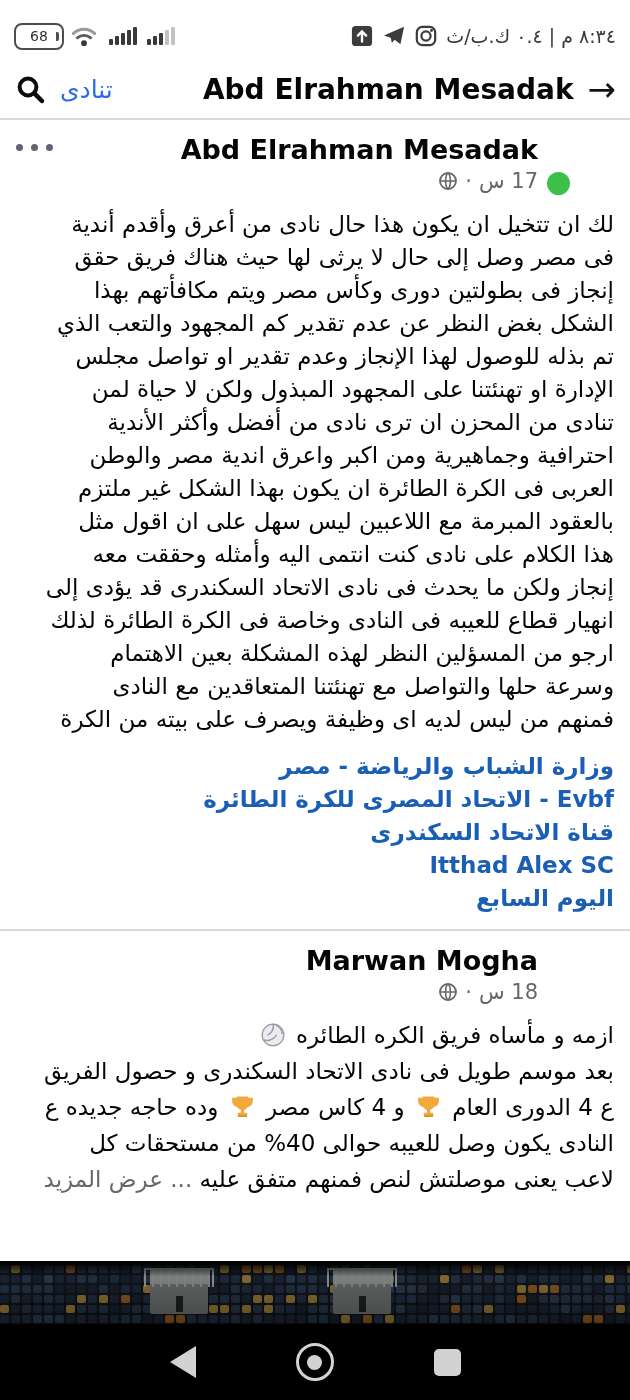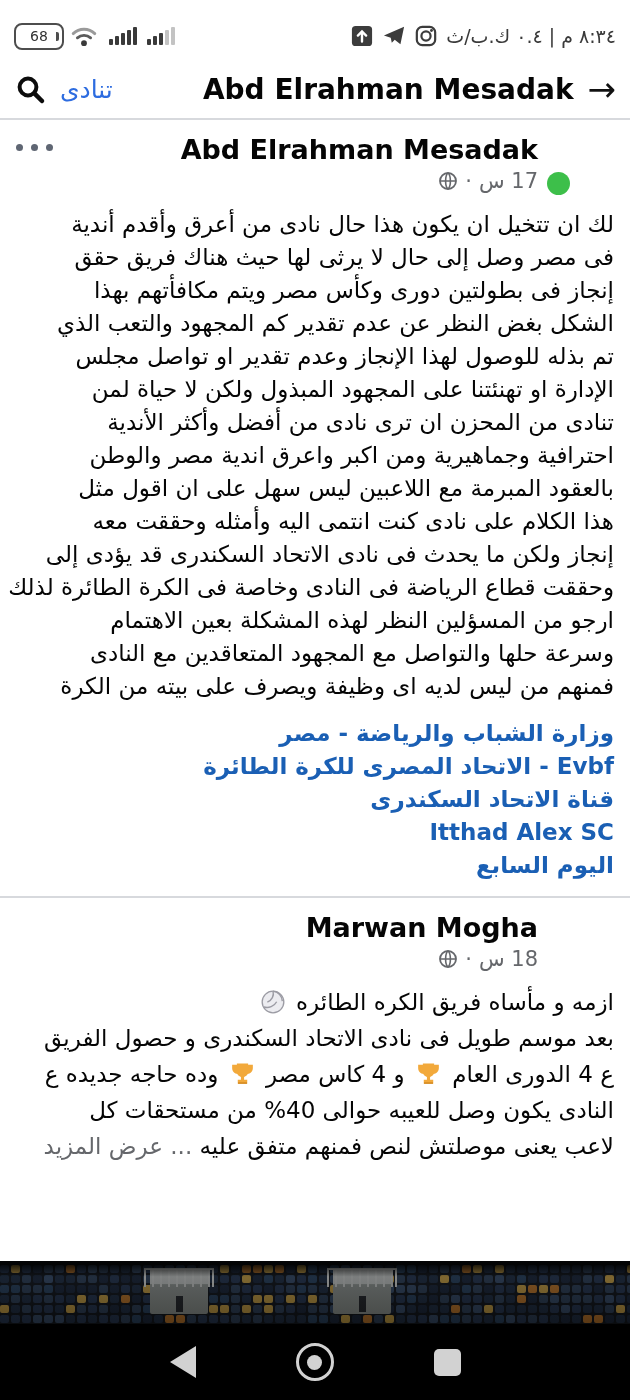--- a/index.html
+++ b/index.html
@@ -166,26 +166,27 @@
 
   <div class="post-body">
       <div>لك ان تتخيل ان يكون هذا حال نادى من أعرق وأقدم  أندية</div>
       <div>فى مصر وصل إلى حال لا يرثى لها  حيث هناك فريق حقق</div>
       <div>إنجاز فى بطولتين دورى وكأس مصر ويتم مكافأتهم بهذا</div>
       <div>الشكل  بغض النظر عن عدم تقدير كم المجهود  والتعب الذي</div>
       <div>تم بذله للوصول لهذا الإنجاز وعدم تقدير او تواصل مجلس</div>
       <div>الإدارة او تهنئتنا على المجهود المبذول ولكن لا حياة لمن</div>
       <div>تنادى  من المحزن ان ترى نادى من أفضل وأكثر الأندية</div>
       <div>احترافية وجماهيرية  ومن  اكبر واعرق اندية مصر والوطن</div>
+      <div>العربى فى الكرة الطائرة ان يكون بهذا الشكل غير ملتزم</div>
       <div>بالعقود المبرمة مع اللاعبين ليس سهل على  ان اقول مثل</div>
       <div>هذا الكلام على نادى كنت انتمى اليه وأمثله وحققت معه</div>
       <div>إنجاز ولكن ما يحدث فى نادى الاتحاد السكندرى قد يؤدى إلى</div>
-      <div>وحققت قطاع الرياضة فى النادى وخاصة فى الكرة الطائرة لذلك</div>
+      <div>انهيار قطاع للعيبه فى النادى وخاصة فى الكرة الطائرة لذلك</div>
       <div>ارجو من المسؤلين  النظر لهذه المشكلة بعين الاهتمام</div>
-      <div>وسرعة حلها   والتواصل مع المجهود المتعاقدين مع النادى</div>
+      <div>وسرعة حلها   والتواصل مع تهنئتنا المتعاقدين مع النادى</div>
       <div>فمنهم من ليس لديه اى وظيفة  ويصرف على بيته من الكرة</div>
     </div>
 
   <div class="post-body tags">
       <div>وزارة الشباب والرياضة - مصر</div>
       <div>Evbf - الاتحاد المصرى للكرة الطائرة</div>
       <div>قناة الاتحاد السكندرى</div>
       <div>Itthad Alex SC</div>
       <div>اليوم السابع</div>
     </div>

